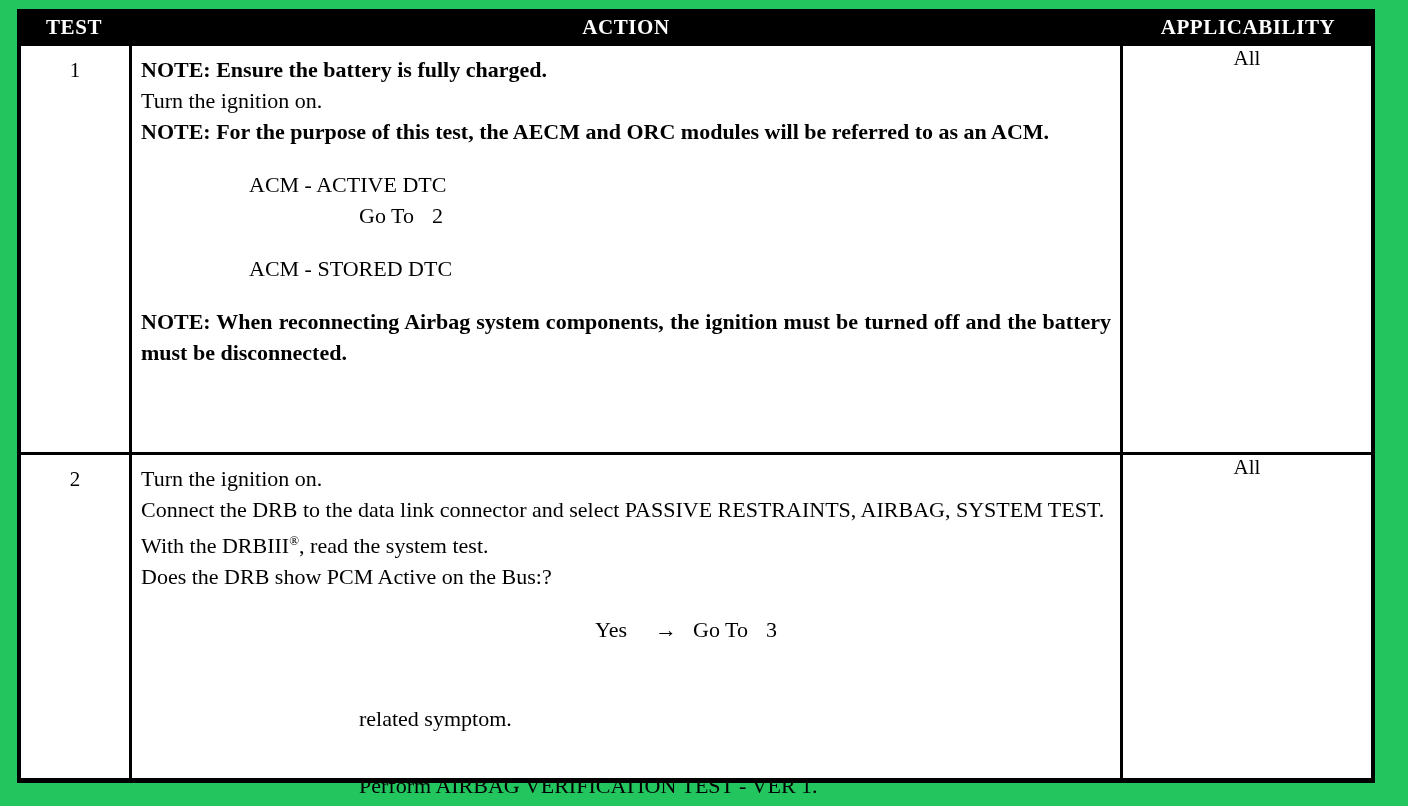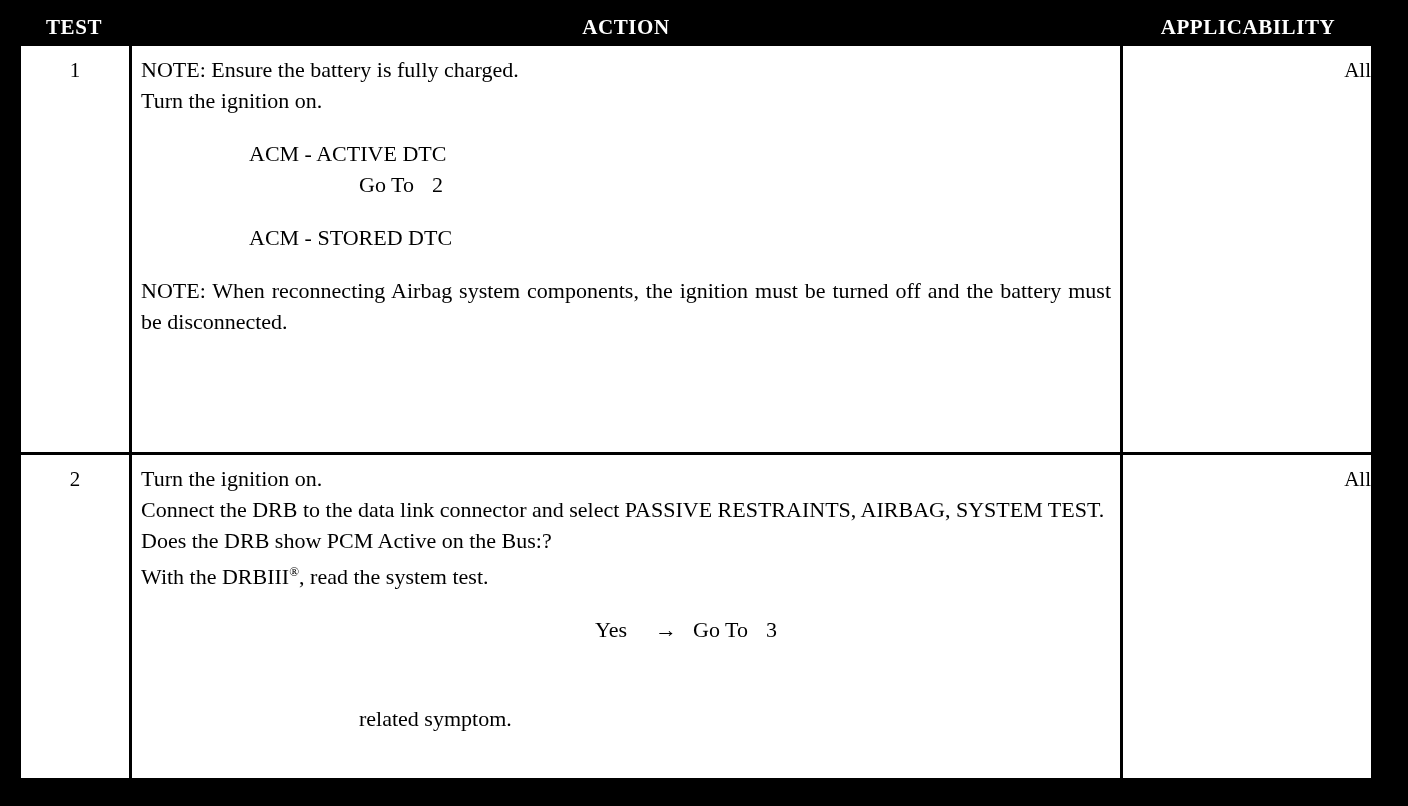--- a/index.html
+++ b/index.html
@@ -12,21 +12,21 @@
     height: 806px;
     font-family: "Liberation Serif", "DejaVu Serif", serif;
     color: #000000;
     overflow: hidden;
   }
 
   .page {
     position: relative;
     width: 1408px;
     height: 806px;
-    background: #000000;
+    background: #22c55e;
   }
 
   
   .table-header {
     position: absolute;
     left: 17px;
     top: 9px;
     width: 1358px;
     height: 37px;
     background: #000000;
@@ -91,39 +91,38 @@
     box-sizing: border-box;
     padding: 8px 9px 0 9px;
   }
   .col-applic {
     position: absolute;
     left: 1102px;
     top: 0;
     right: 0;
     height: 100%;
     box-sizing: border-box;
-    text-align: right;
+    text-align: center;
     font-size: 21px;
-    padding-top: 12px;
   }
 
   
   .line {
     font-size: 22px;
     line-height: 31px;
     white-space: nowrap;
   }
   .para {
     font-size: 22px;
     line-height: 31px;
     text-align: justify;
     text-align-last: left;
     margin: 0;
   }
-  .para.bold, .line.bold { font-weight: normal; }
+  .para.bold, .line.bold { font-weight: bold; }
 
   .indent-1 { padding-left: 108px; }
   .indent-2 { padding-left: 218px; }
   .gap-md { height: 22px; }
 
   
   .branch {
     font-size: 22px;
     line-height: 31px;
     position: relative;
@@ -165,20 +164,21 @@
 
   <div class="table-body">
 
     <div class="row row-1">
 
       <div class="col-test">1</div>
 
       <div class="col-action">
         <div class="para bold">NOTE: Ensure the battery is fully charged.</div>
         <div class="line">Turn the ignition on.</div>
+        <div class="para bold">NOTE: For the purpose of this test, the AECM and ORC modules will be referred to as an ACM.</div>
 
         <div class="gap-md"></div>
 
         <div class="line indent-1">ACM - ACTIVE DTC</div>
         <div class="line indent-2"><span class="goto-label">Go To</span><span class="goto-num">2</span></div>
 
         <div class="gap-md"></div>
 
         <div class="line indent-1">ACM - STORED DTC</div>
 
@@ -190,22 +190,22 @@
       <div class="col-applic">All</div>
     </div>
 
     <div class="row row-2">
 
       <div class="col-test">2</div>
 
       <div class="col-action">
         <div class="line">Turn the ignition on.</div>
         <div class="para">Connect the DRB to the data link connector and select PASSIVE RESTRAINTS, AIRBAG, SYSTEM TEST.</div>
+        <div class="line"><span>With the DRBIII</span><sup class="reg">®</sup><span>, read the system test.</span></div>
         <div class="line">Does the DRB show PCM Active on the Bus:?</div>
-        <div class="line"><span>With the DRBIII</span><sup class="reg">®</sup><span>, read the system test.</span></div>
 
         <div class="gap-md"></div>
 
         <div class="branch">
           <span class="branch-label">Yes</span><span class="branch-arrow">→</span><span class="branch-text">Go To</span><span class="goto-num">3</span>
         </div>
 
         <div class="gap-md"></div>
 
         <div class="branch-cont">related symptom.</div>

